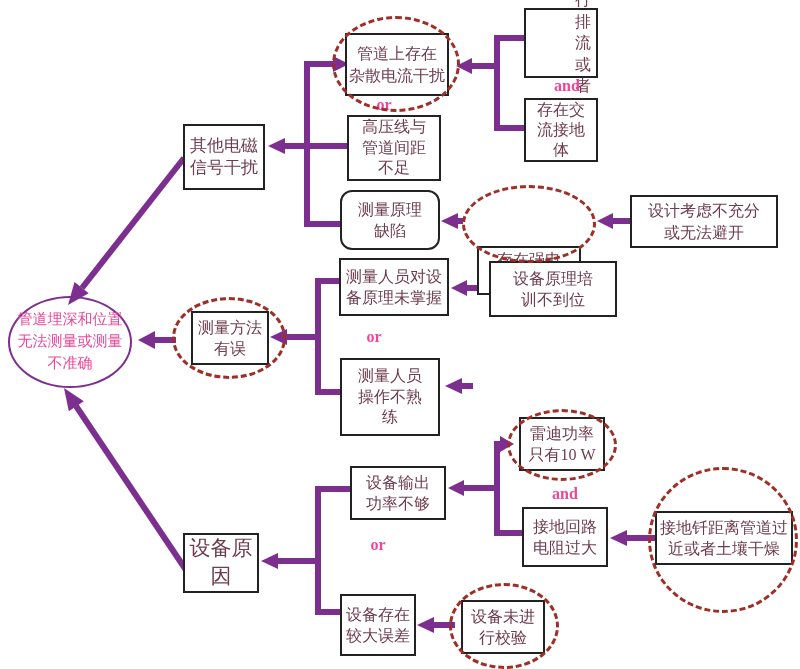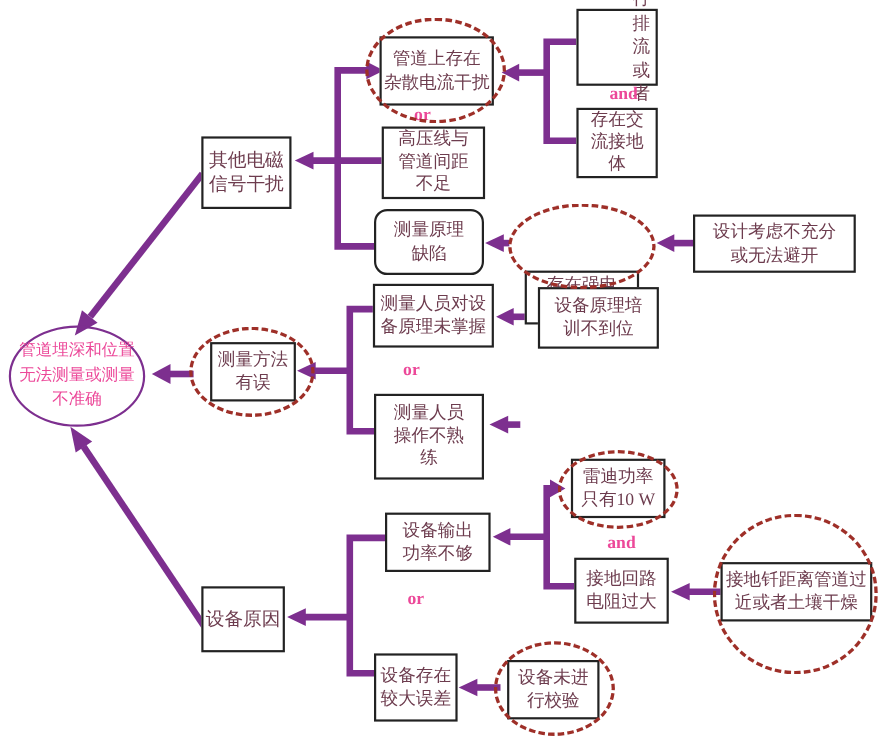--- a/index.html
+++ b/index.html
@@ -78,21 +78,21 @@
 
   <div class="ellipse-root" style="left:8px;top:296px;width:124px;height:92px;">管道埋深和位置
 无法测量或测量
 不准确</div>
 
   <div class="node" style="left:183px;top:112px;width:82px;height:66px;font-size:17px;margin-top:12px;">其他电磁
 信号干扰</div>
   <div class="node" style="left:191px;top:311px;width:78px;height:54px;">测量方法
 有误</div>
   <div class="dashed-ellipse" style="left:172px;top:297px;width:114px;height:82px;"></div>
-  <div class="node" style="left:183px;top:533px;width:76px;height:60px;font-size:17px;">设备原因</div>
+  <div class="node" style="left:183px;top:533px;width:76px;height:60px;font-size:21px;">设备原因</div>
 
   <div class="node" style="left:345px;top:33px;width:104px;height:63px;">管道上存在
 杂散电流干扰</div>
   <div class="dashed-ellipse" style="left:332px;top:16px;width:128px;height:96px;"></div>
   <div class="op" style="left:362px;top:96px;width:44px;height:17px;">or</div>
   <div class="node" style="left:347px;top:115px;width:94px;height:66px;line-height:1.3;">高压线与
 管道间距
 不足</div>
   <div class="node" style="left:340px;top:190px;width:100px;height:60px;border-radius:12px;">测量原理
 缺陷</div>
@@ -104,21 +104,21 @@
 流接地
 体</div>
   <div class="node" style="left:477px;top:199px;width:104px;height:49px;margin-top:47px;">存在强电
 磁场干扰</div>
   <div class="dashed-ellipse" style="left:462px;top:185px;width:134px;height:78px;"></div>
   <div class="node" style="left:630px;top:195px;width:148px;height:53px;">设计考虑不充分
 或无法避开</div>
 
   <div class="node" style="left:339px;top:258px;width:110px;height:58px;">测量人员对设
 备原理未掌握</div>
-  <div class="node" style="left:489px;top:261px;width:110px;height:56px;font-family:Liberation Serif, serif;">设备原理培
+  <div class="node" style="left:489px;top:261px;width:128px;height:56px;font-family:Liberation Serif, serif;">设备原理培
 训不到位</div>
   <div class="op" style="left:352px;top:328px;width:44px;height:18px;">or</div>
   <div class="node" style="left:340px;top:358px;width:100px;height:78px;line-height:1.3;">测量人员
 操作不熟
 练</div>
 
   <div class="node" style="left:519px;top:417px;width:86px;height:54px;">雷迪功率
 只有10 W</div>
   <div class="dashed-ellipse" style="left:507px;top:409px;width:110px;height:72px;"></div>
   <div class="op" style="left:543px;top:485px;width:44px;height:18px;">and</div>

